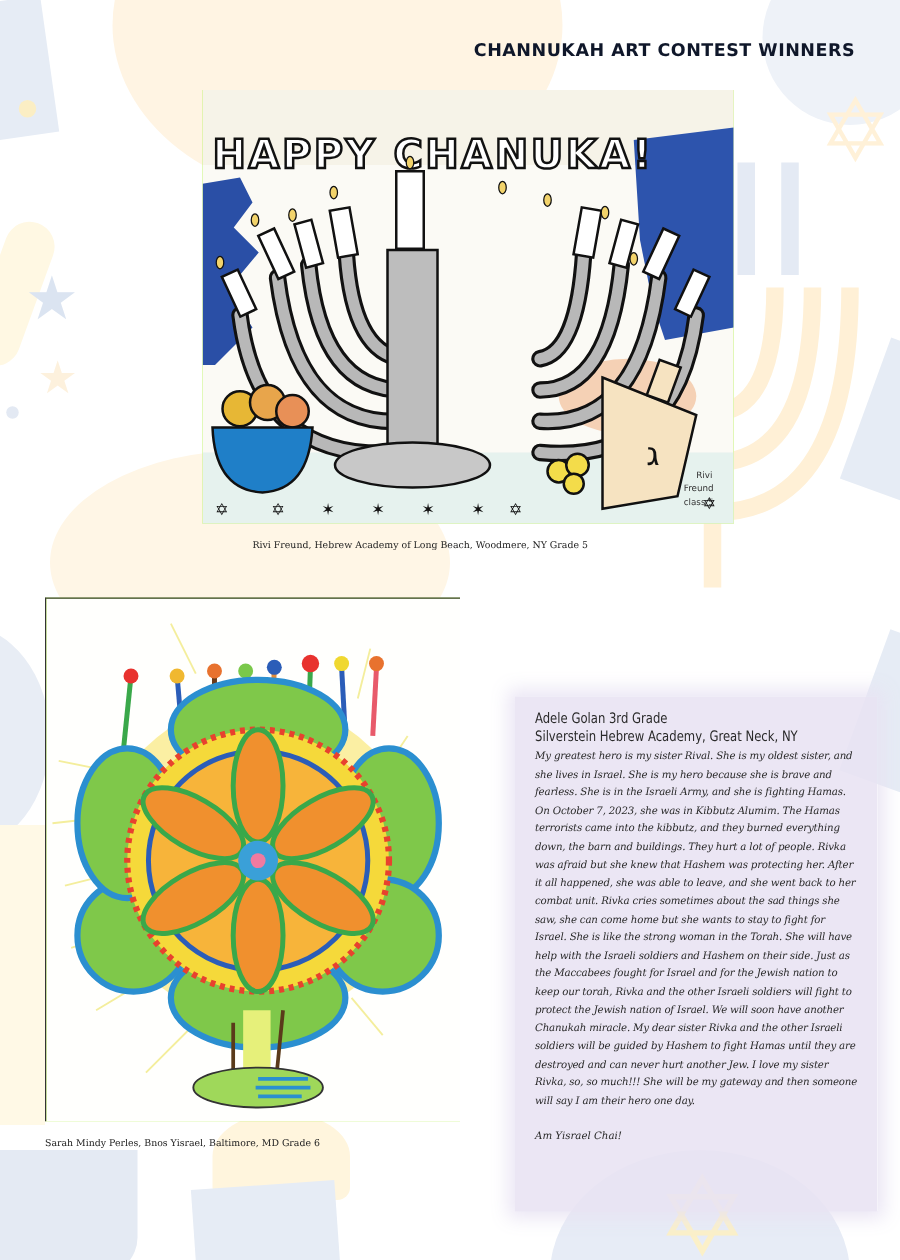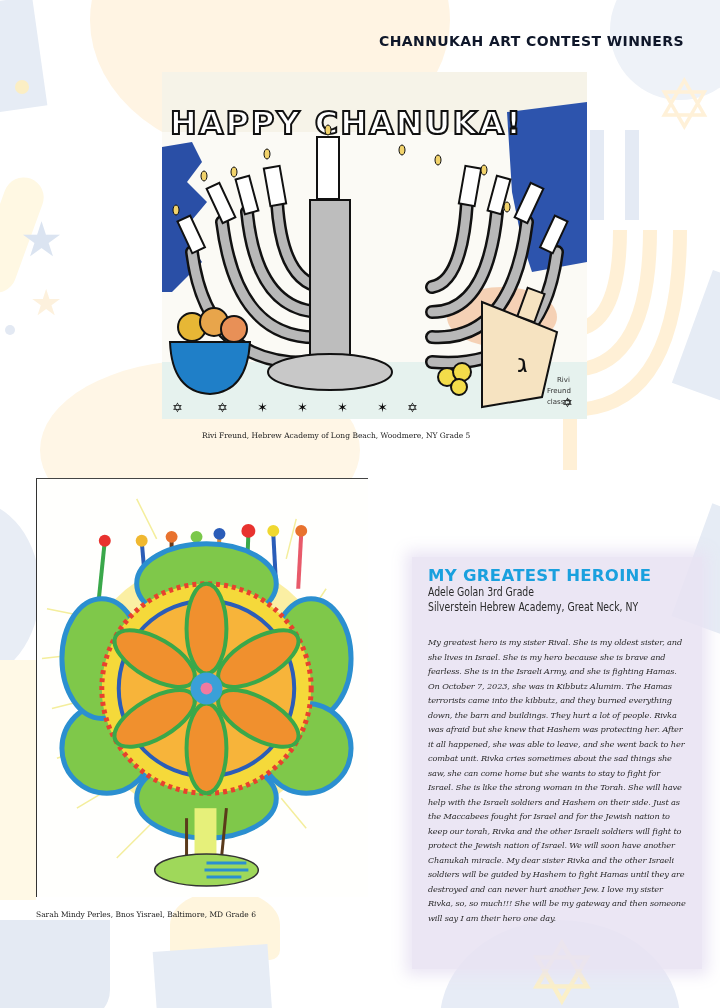--- a/index.html
+++ b/index.html
@@ -69,21 +69,20 @@
     font-size: 16.5px; color: #1aa0de; letter-spacing: 0.3px;
     text-transform: uppercase; line-height: 18px;
   }
   .story-author, .story-school {
     font-family: "DejaVu Sans Condensed", "DejaVu Sans", sans-serif;
     font-size: 11.5px; color: #2a2a2a; line-height: 15px;
     transform: scaleX(0.9); transform-origin: left;
     white-space: nowrap;
   }
   .story-body {
-    margin-top: 20px;
     font-family: "DejaVu Serif", serif; font-style: italic;
     font-size: 8.2px; line-height: 14.5px; color: #2a2a2a;
     letter-spacing: -0.15px;
   }
   .story-closing {
     margin-top: 14px;
     font-family: "DejaVu Serif", serif; font-style: italic;
     font-size: 8.2px; line-height: 14.5px; color: #2a2a2a;
   }
 </style>
@@ -291,17 +290,17 @@
     <g stroke="#2b8fd0" stroke-width="3">
         <path d="M170 385 L210 385"></path>
         <path d="M168 392 L212 392"></path>
         <path d="M170 399 L205 399"></path>
       </g>
   </svg>
 </div>
 <div class="caption caption-2">Sarah Mindy Perles, Bnos Yisrael, Baltimore, MD Grade 6</div>
 
 <div class="story-box">
-  <div class="story-title">My Greatest Heroine</div>
   <div class="story-author">Adele Golan 3rd Grade</div>
   <div class="story-school">Silverstein Hebrew Academy, Great Neck, NY</div>
   <p class="story-body">My greatest hero is my sister Rival. She is my oldest sister, and she lives in Israel. She is my hero because she is brave and fearless. She is in the Israeli Army, and she is fighting Hamas. On October 7, 2023, she was in Kibbutz Alumim. The Hamas terrorists came into the kibbutz, and they burned everything down, the barn and buildings. They hurt a lot of people. Rivka was afraid but she knew that Hashem was protecting her. After it all happened, she was able to leave, and she went back to her combat unit. Rivka cries sometimes about the sad things she saw, she can come home but she wants to stay to fight for Israel. She is like the strong woman in the Torah. She will have help with the Israeli soldiers and Hashem on their side. Just as the Maccabees fought for Israel and for the Jewish nation to keep our torah, Rivka and the other Israeli soldiers will fight to protect the Jewish nation of Israel. We will soon have another Chanukah miracle. My dear sister Rivka and the other Israeli soldiers will be guided by Hashem to fight Hamas until they are destroyed and can never hurt another Jew. I love my sister Rivka, so, so much!!! She will be my gateway and then someone will say I am their hero one day.</p>
+  <p class="story-closing">Am Yisrael Chai!</p>
 </div>
 
 </body></html>

